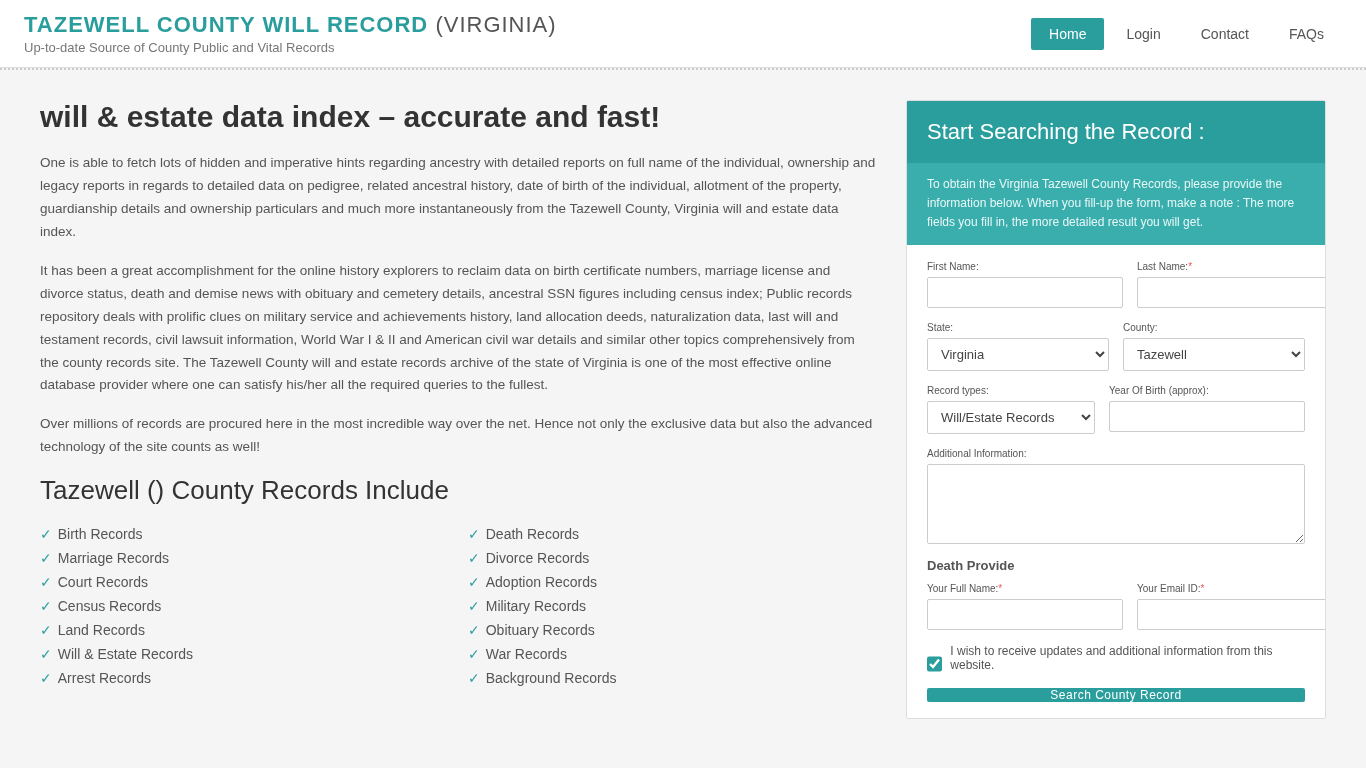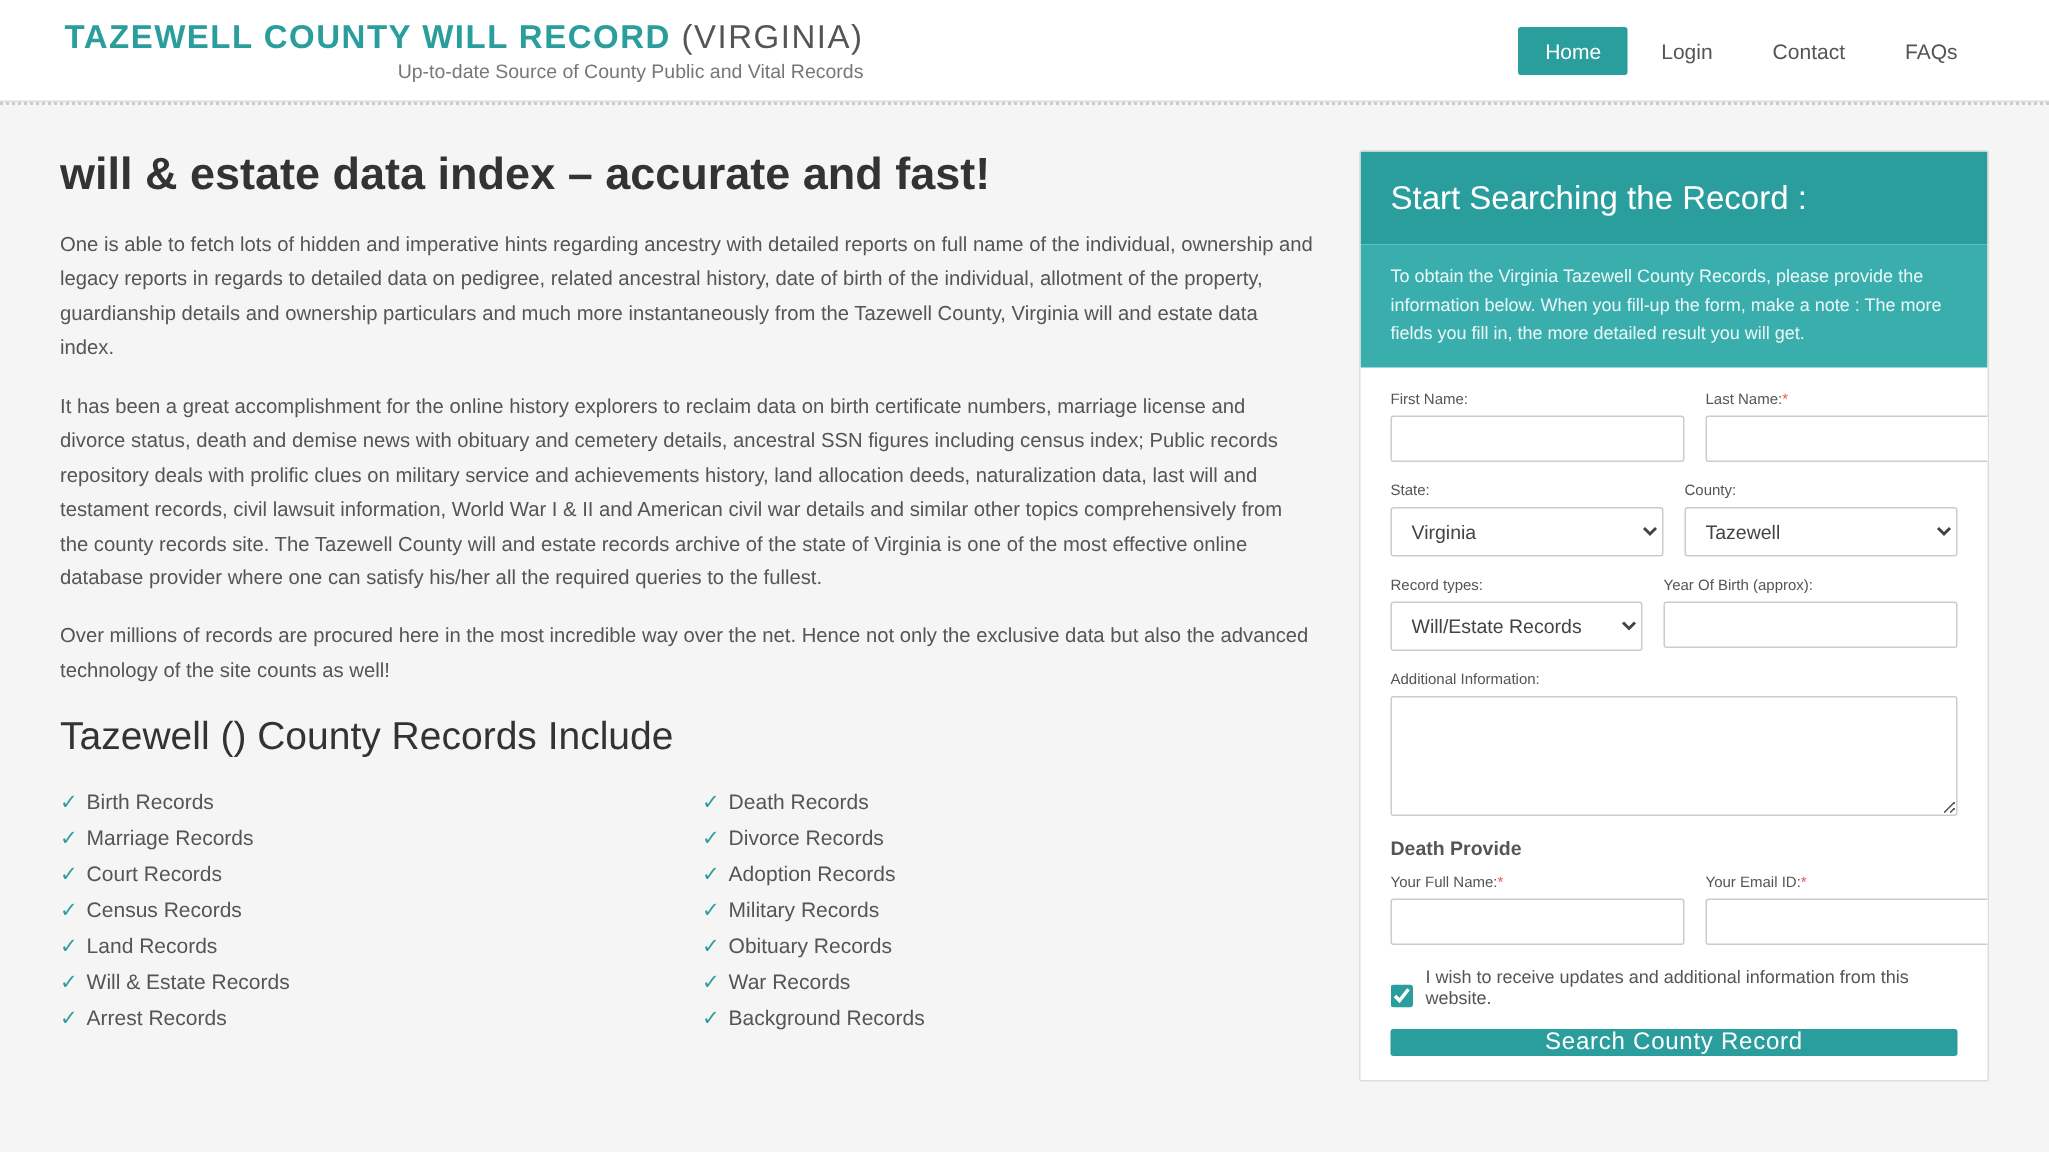--- a/index.html
+++ b/index.html
@@ -1,24 +1,24 @@
 <!DOCTYPE html>
 <html><head>
   <meta charset="utf-8">
   <style>
     * { box-sizing: border-box; margin: 0; padding: 0; }
     body { font-family: 'Segoe UI', Arial, sans-serif; font-size: 14px; color: #444; background: #f5f5f5; }
 
     
-    .header { background: #fff; border-bottom: 1px solid #ddd; padding: 12px 43px; display: flex; align-items: center; justify-content: space-between; }
+    .header { background: #fff; border-bottom: 1px solid #ddd; padding: 12px 24px; display: flex; align-items: center; justify-content: space-between; }
     .header-left { display: flex; flex-direction: column; }
     .site-title { font-size: 22px; letter-spacing: 1px; }
     .site-title-main { color: #2a9d9d; font-weight: bold; }
     .site-title-sub { color: #555; font-weight: normal; }
-    .site-subtitle { color: #777; font-size: 13px; margin-top: 2px; text-align: right; }
+    .site-subtitle { color: #777; font-size: 13px; margin-top: 2px; }
     .nav { display: flex; align-items: center; gap: 4px; }
     .nav-item { padding: 8px 18px; font-size: 14px; color: #555; cursor: pointer; border-radius: 2px; text-decoration: none; }
     .nav-item.active { background: #2a9d9d; color: #fff; }
 
     
     .separator { border: none; border-top: 2px dotted #ccc; margin: 0; }
 
     
     .main-container { display: flex; gap: 0; padding: 30px 40px; max-width: 1366px; }
     .content-area { flex: 1; padding-right: 30px; }
@@ -43,21 +43,21 @@
     .form-row { display: flex; gap: 14px; margin-bottom: 14px; }
     .form-group { flex: 1; display: flex; flex-direction: column; }
     .form-group label { font-size: 10px; color: #555; margin-bottom: 5px; }
     .form-group input[type="text"] { border: 1px solid #ccc; border-radius: 2px; padding: 7px 9px; font-size: 13px; color: #444; outline: none; }
     .form-group select { border: 1px solid #ccc; border-radius: 2px; padding: 7px 9px; font-size: 13px; color: #444; background: #fff; outline: none; width: 100%; }
     .form-group textarea { border: 1px solid #ccc; border-radius: 2px; padding: 7px 9px; font-size: 13px; color: #444; width: 100%; height: 80px; resize: vertical; outline: none; }
     .please-provide { font-size: 13px; color: #555; margin-bottom: 10px; font-weight: bold; }
     .checkbox-row { display: flex; align-items: flex-end; gap: 8px; margin-bottom: 14px; }
     .checkbox-row input[type="checkbox"] { accent-color: #2a9d9d; width: 16px; height: 16px; }
     .checkbox-row label { font-size: 12px; color: #555; }
-    .search-btn { width: 100%; background: #2a9d9d; color: #fff; border: none; font-size: 16px; cursor: pointer; border-radius: 2px; letter-spacing: 0.5px; }
+    .search-btn { width: 100%; background: #2a9d9d; color: #fff; border: none; font-size: 12px; cursor: pointer; border-radius: 2px; letter-spacing: 0.5px; }
 
     .full-width { width: 100%; }
   </style>
 </head>
 <body>
 
 <div class="header">
   <div class="header-left">
     <div class="site-title">
       <span class="site-title-main">TAZEWELL COUNTY WILL RECORD</span>

